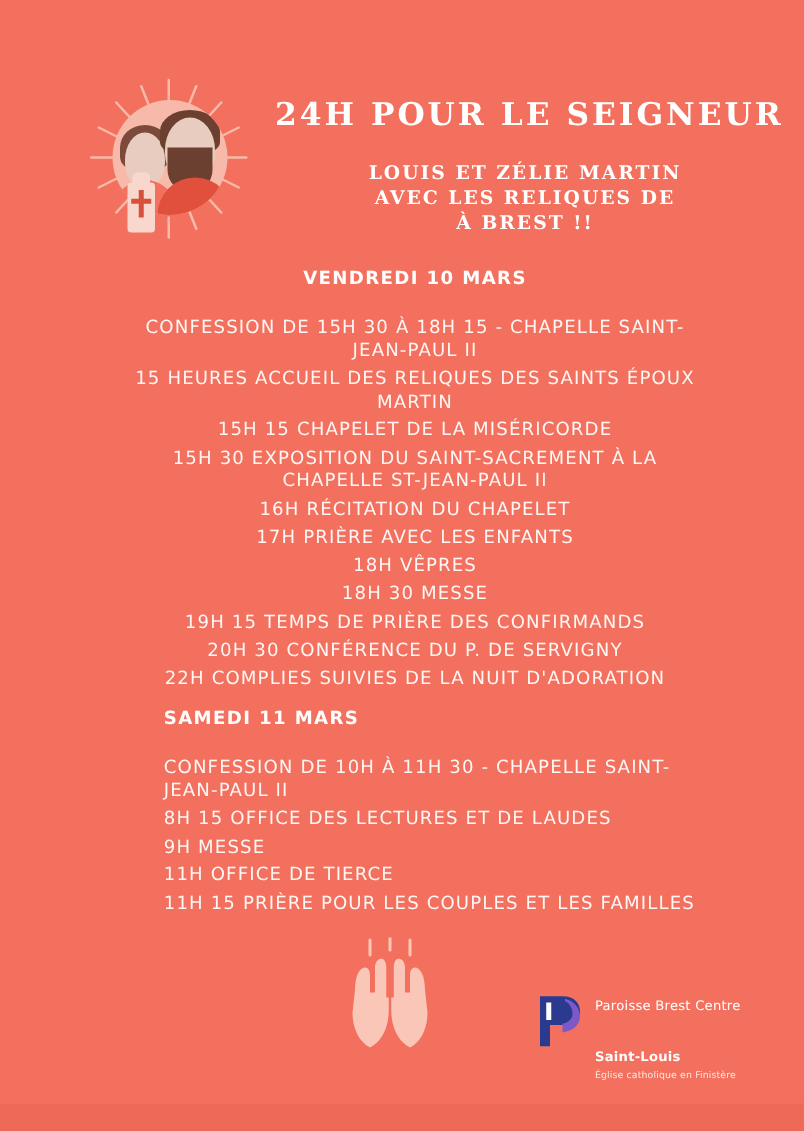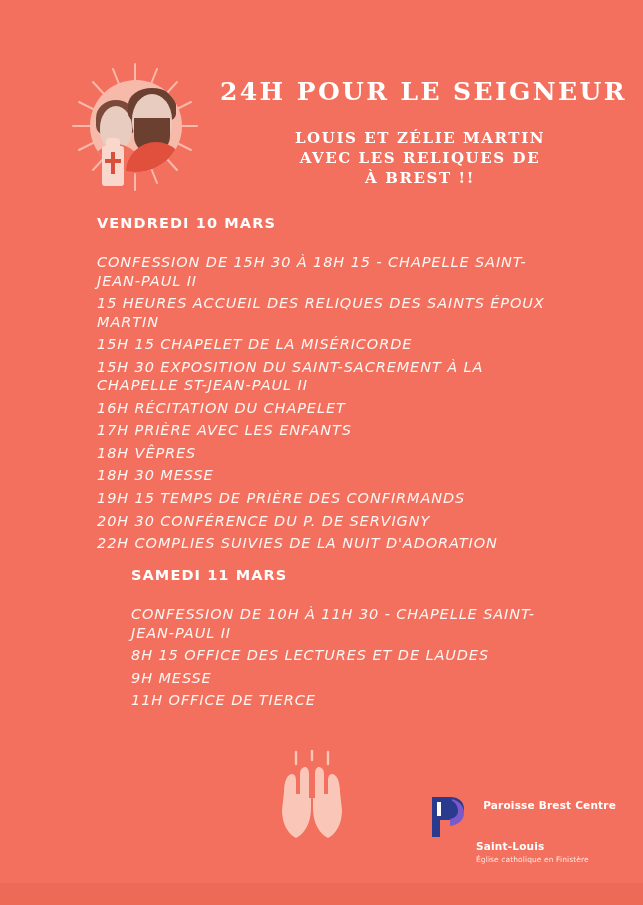--- a/index.html
+++ b/index.html
@@ -176,39 +176,39 @@
   }
   
   .day-block {
     position: absolute;
     color: #fdfdfd;
   }
   .day-block.friday {
     left: 97px;
     top: 215px;
     width: 470px;
+    text-align: center;
   }
   .day-block.saturday {
     left: 131px;
     top: 567px;
     width: 440px;
   }
   .day-heading {
     font-family: "DejaVu Sans", sans-serif;
     font-weight: bold;
     font-size: 14.5px;
     letter-spacing: 1.1px;
     text-transform: uppercase;
     margin: 0 0 22px 0;
   }
   .entry-list {
     list-style: none;
     margin: 0;
     padding: 0;
-    font-style: italic;
   }
   .entry {
     font-size: 14.5px;
     letter-spacing: 0.9px;
     text-transform: uppercase;
     line-height: 1.28;
     margin: 0 0 4px 0;
     color: #fdf6f4;
   }
   
@@ -235,25 +235,24 @@
     height: 44px;
   }
   .logo .txt {
     position: absolute;
     left: 46px;
     top: 4px;
     width: 140px;
   }
   .logo .l1 {
     font-size: 10.5px;
-    font-weight: bold;
+    font-weight: normal;
     color: #ffffff;
     line-height: 1.25;
     letter-spacing: 0.2px;
-    text-align: right;
   }
   .logo .l2 {
     font-size: 10.5px;
     font-weight: bold;
     color: #ffffff;
     line-height: 1.25;
     letter-spacing: 0.2px;
     margin-top: 28px;
   }
   .logo .l3 {
@@ -341,20 +340,21 @@
     </ul>
   </div>
 
   <div class="day-block saturday">
     <div class="day-heading">SAMEDI 11 MARS</div>
     <ul class="entry-list">
       <li class="entry">CONFESSION DE 10H À 11H 30 - CHAPELLE SAINT-JEAN-PAUL II</li>
       <li class="entry">8H 15  OFFICE DES LECTURES ET DE LAUDES</li>
       <li class="entry">9H   MESSE</li>
       <li class="entry">11H   OFFICE DE TIERCE</li>
+      <li class="entry">11H 15  PRIÈRE POUR LES COUPLES ET LES FAMILLES</li>
     </ul>
   </div>
 
   <div class="hands">
     <svg viewBox="0 0 84 90" width="84" height="90">
       <g stroke="#f9c6b8" stroke-width="2.4" stroke-linecap="round" fill="none">
         <line x1="26" y1="14" x2="26" y2="2"></line>
         <line x1="42" y1="10" x2="42" y2="0"></line>
         <line x1="58" y1="14" x2="58" y2="2"></line>
       </g>

